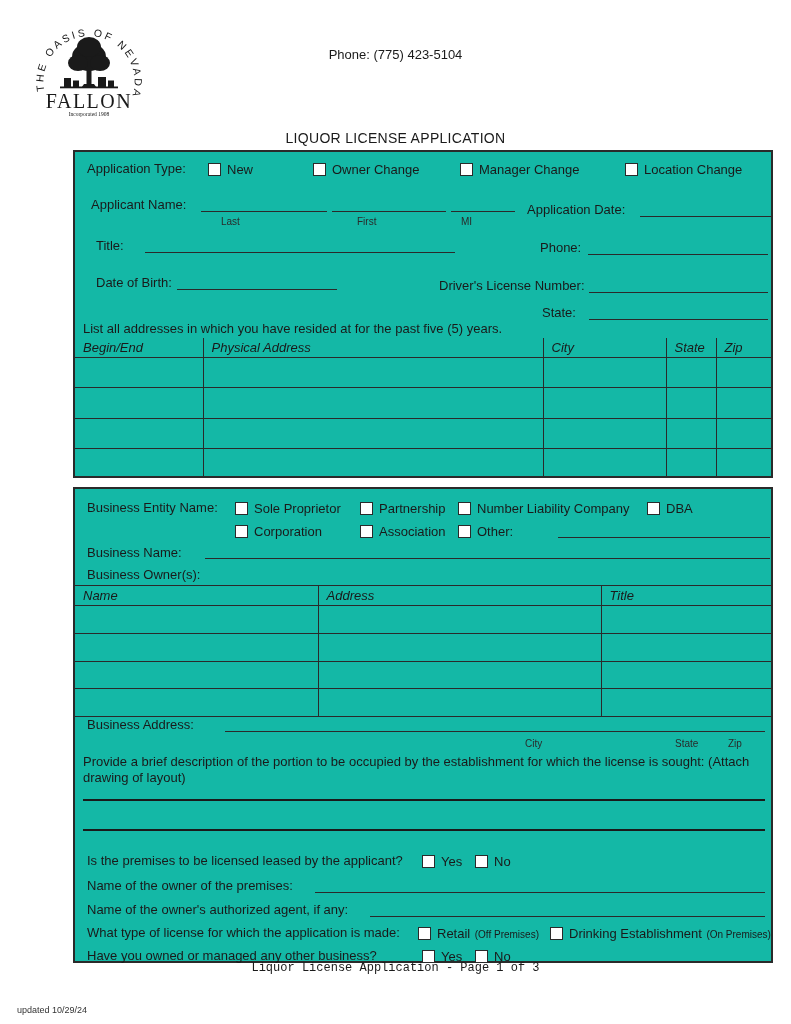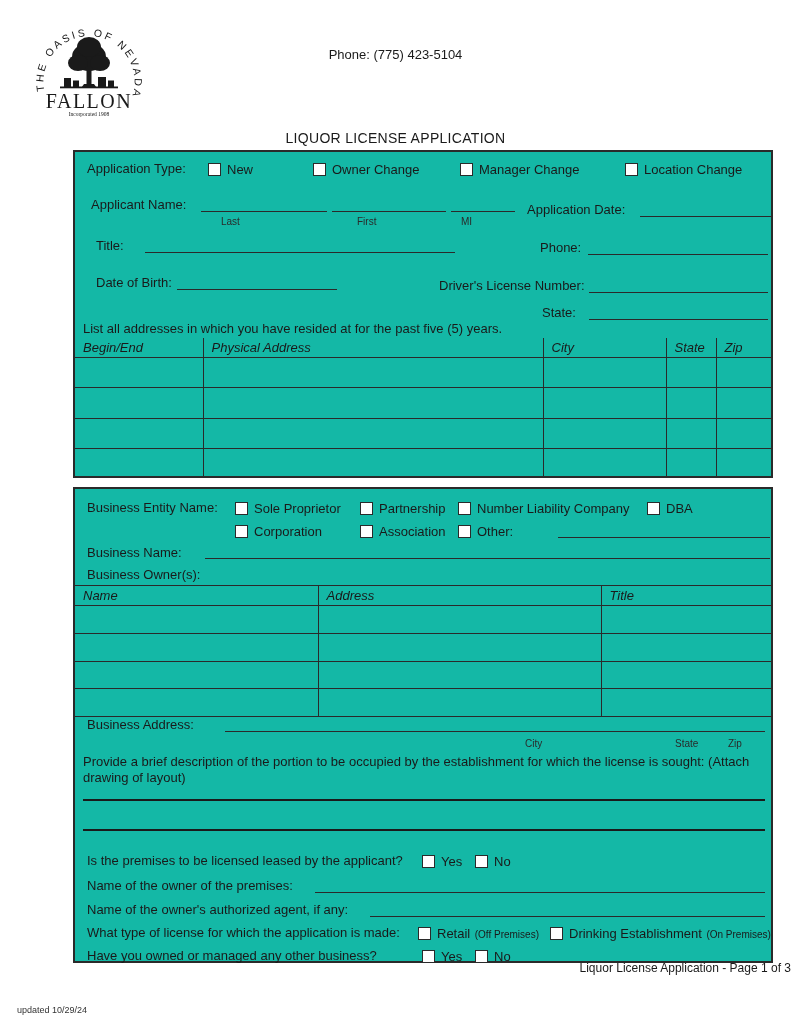--- a/index.html
+++ b/index.html
@@ -44,21 +44,21 @@
   thead th { border-top:none;font-style:italic; }
   .addr-table-wrap { position:absolute; left:0; right:0; top:186px; bottom:0; }
   .addr-table-wrap tr:last-child td { border-bottom:none; }
   .owners-table-wrap { position:absolute; left:0; right:0; top:96px; height:132px; }
   .owners-table-wrap thead th { border-top:1px solid #2a2a2a; }
   td.present-cell { text-align:right; padding-right:10px; }
 
   .desc { position:absolute; left:8px; top:265px; width:688px; font-size:13px;
           line-height:16px; white-space:normal; }
 
-  .footer { position:absolute; left:0; right:0; top:961px; text-align:right; font-size:12px; }
+  .footer { position:absolute; left:0; right:0; top:961px; text-align:center; font-size:12px;font-family:Liberation Mono, monospace; }
   .updated { position:absolute; left:17px; top:1005px; font-size:9px; color:#333; }
 
   .logo { position:absolute; left:28px; top:20px; }
 </style>
 </head>
 <body>
 
 <div class="page">
 
   <div class="logo">

